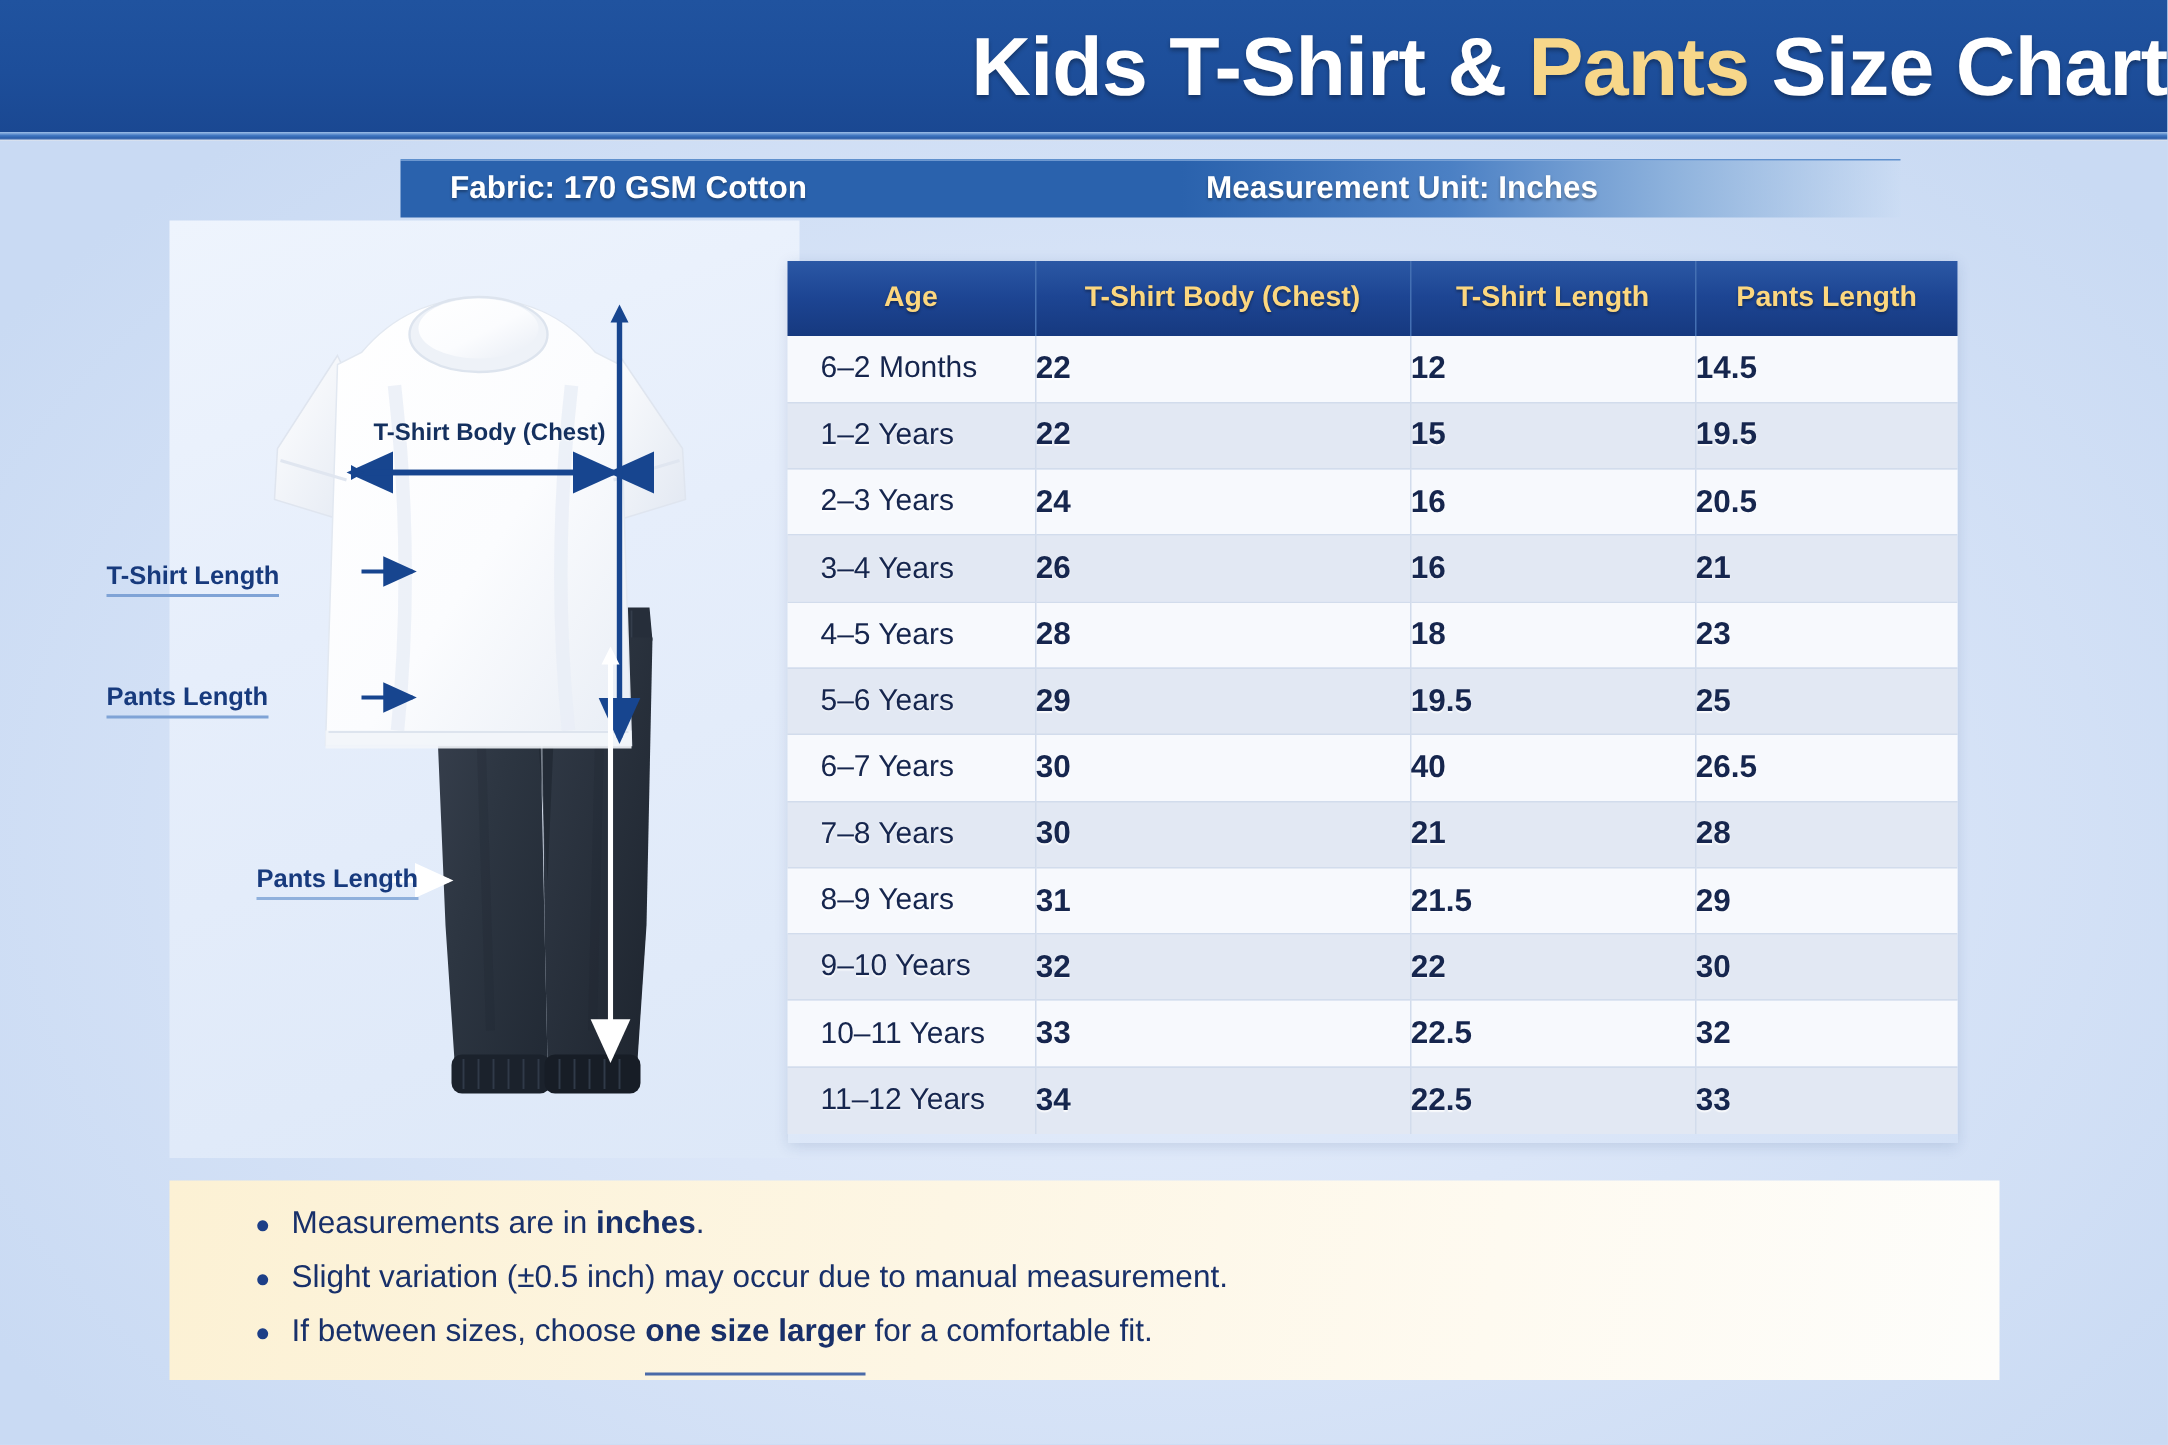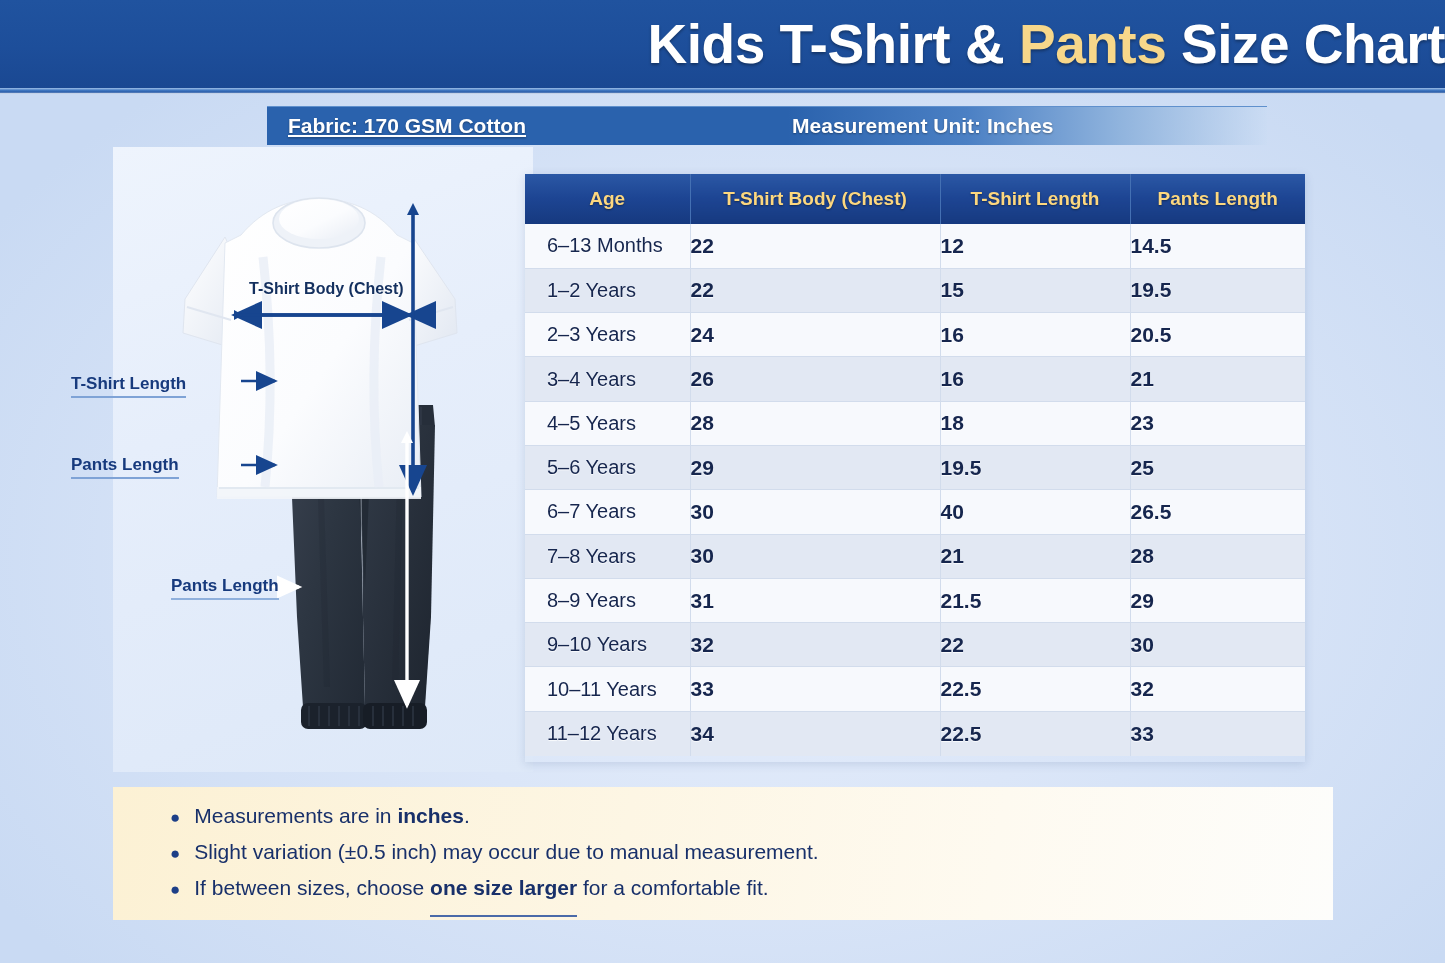--- a/index.html
+++ b/index.html
@@ -53,24 +53,23 @@
     width: 1000px; height: 39px;
     background: linear-gradient(90deg,
       #2a62ad 0%, #2a62ad 52%, #4b80c4 70%, #8fb3dd 85%, rgba(200,220,243,0.25) 100%);
     border-top: 1px solid #5f90cd;
     display: flex; align-items: center;
   }
   .subbar-left {
     color: #ffffff;
     font-size: 21px;
     font-weight: bold;
-    margin-left: 21px;
+    margin-left: 33px;
     text-shadow: 0 1px 2px rgba(0,0,0,0.35);
     white-space: nowrap;
-    text-decoration: underline;
   }
   .subbar-right {
     color: #ffffff;
     font-size: 21px;
     font-weight: bold;
     margin-left: 266px;
     text-shadow: 0 1px 2px rgba(0,0,0,0.35);
     white-space: nowrap;
   }
 
@@ -332,21 +331,21 @@
       <thead>
         <tr>
           <th>Age</th>
           <th>T-Shirt Body (Chest)</th>
           <th>T-Shirt Length</th>
           <th>Pants Length</th>
         </tr>
       </thead>
       <tbody>
         <tr>
-          <td class="age">6–13 Months</td>
+          <td class="age">6–2 Months</td>
           <td>22</td>
           <td>12</td>
           <td>14.5</td>
         </tr>
         <tr>
           <td class="age">1–2 Years</td>
           <td>22</td>
           <td>15</td>
           <td>19.5</td>
         </tr>

